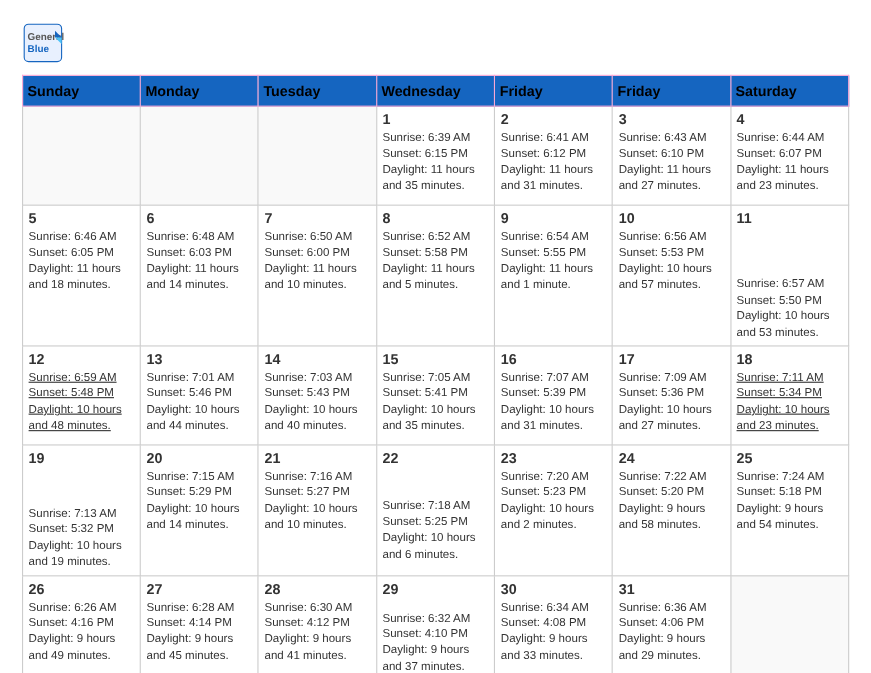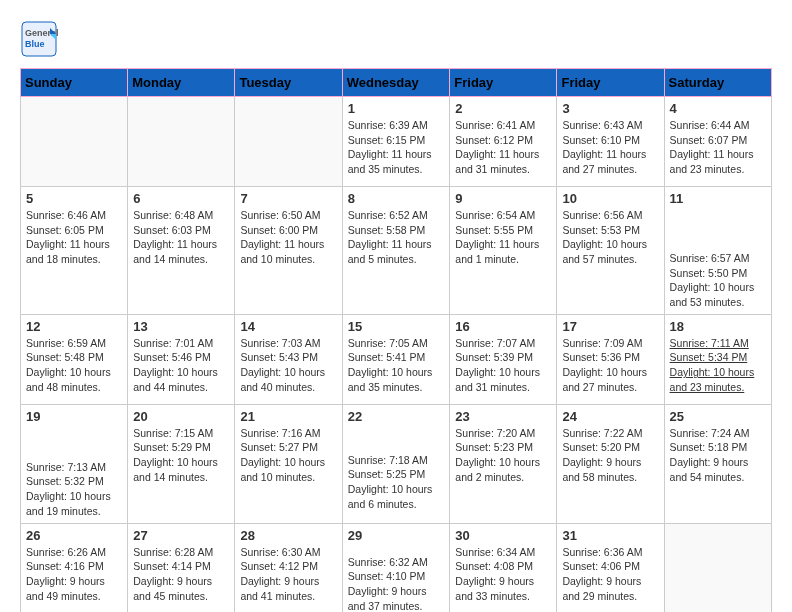--- a/index.html
+++ b/index.html
@@ -196,21 +196,21 @@
           <span class="day-number">11</span>
           <div class="day-info" style="white-space: pre-line; margin-top: 45px;">Sunrise: 6:57 AM
 Sunset: 5:50 PM
 Daylight: 10 hours
 and 53 minutes.</div>
         </td>
       </tr>
       <tr class="week-row">
         <td>
           <span class="day-number">12</span>
-          <div class="day-info" style="white-space: pre-line;">Sunrise: 6:59 AM
+          <div class="day-info" style="white-space: pre-line; text-decoration: underline;">Sunrise: 6:59 AM
 Sunset: 5:48 PM
 Daylight: 10 hours
 and 48 minutes.</div>
         </td>
         <td>
           <span class="day-number">13</span>
           <div class="day-info" style="white-space: pre-line;">Sunrise: 7:01 AM
 Sunset: 5:46 PM
 Daylight: 10 hours
 and 44 minutes.</div>

